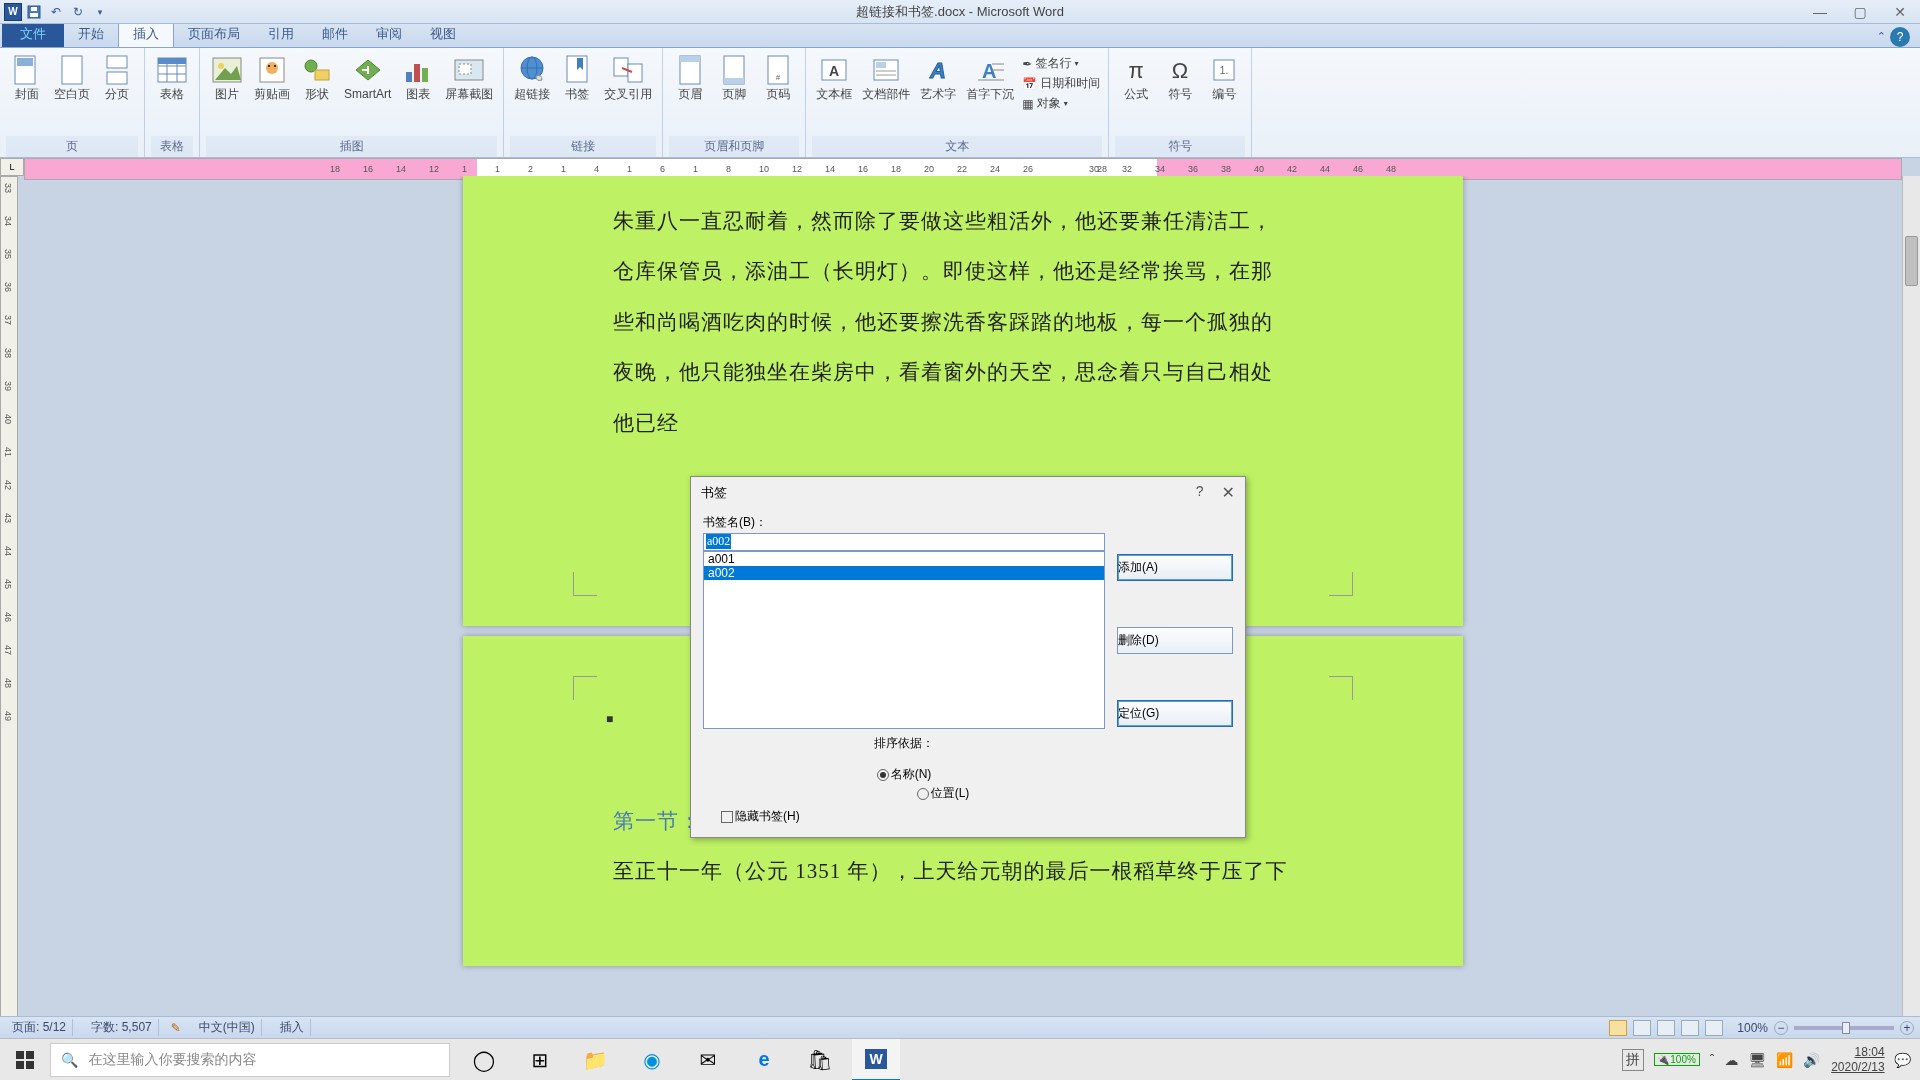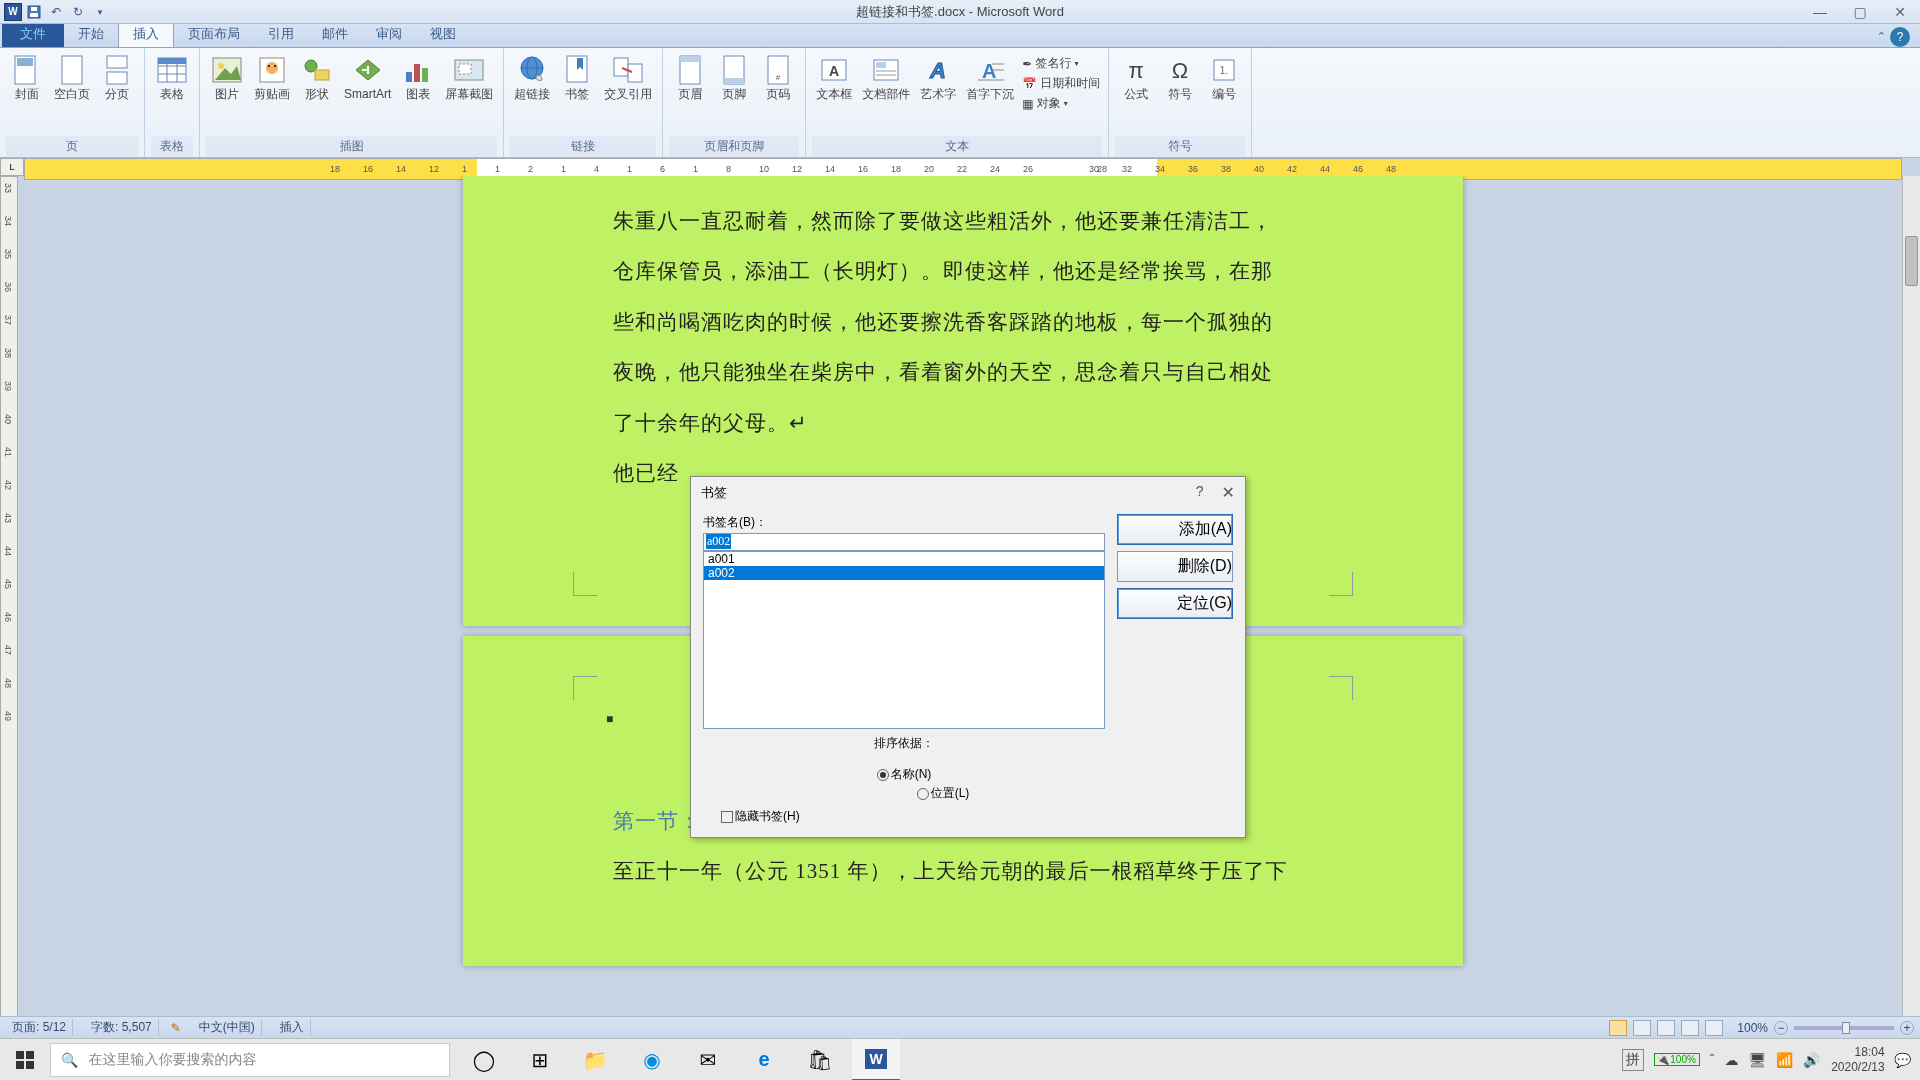--- a/index.html
+++ b/index.html
@@ -27,21 +27,21 @@
 .ribbon-group-items { display: flex; gap: 2px; flex: 1; align-items: flex-start; }
 .ribbon-group-label { text-align: center; font-size: 12px; color: #5a6a8a; padding: 2px 0; background: rgba(200,216,238,0.3); }
 .rbtn { display: flex; flex-direction: column; align-items: center; justify-content: flex-start; padding: 2px 4px; cursor: pointer; min-width: 42px; }
 .rbtn-icon { width: 32px; height: 32px; display: flex; align-items: center; justify-content: center; margin-bottom: 2px; }
 .rbtn-label { font-size: 12px; color: #444; text-align: center; line-height: 1.1; }
 .rbtn-small { display: flex; align-items: center; padding: 1px 2px; font-size: 12px; color: #444; cursor: pointer; gap: 3px; }
 .rbtn-col { display: flex; flex-direction: column; gap: 1px; padding-top: 2px; }
 
 
 .doc-area { position: absolute; top: 158px; left: 0; right: 0; bottom: 42px; background: #c8d4e4; overflow: hidden; }
-.ruler-h { position: absolute; top: 0; left: 24px; right: 18px; height: 22px; background: #fde047; border: 1px solid #aaa; font-size: 9px; color: #666; display: flex; align-items: center; overflow: hidden; }
+.ruler-h { position: absolute; top: 0; left: 24px; right: 18px; height: 22px; background: #f9a8d4; border: 1px solid #aaa; font-size: 9px; color: #666; display: flex; align-items: center; overflow: hidden; }
 .ruler-v { position: absolute; top: 18px; left: 0; width: 18px; bottom: 0; background: #f0f0e8; border: 1px solid #aaa; font-size: 9px; color: #666; }
 .ruler-corner { position: absolute; top: 0; left: 0; width: 24px; height: 18px; background: #f0f0e8; border: 1px solid #aaa; display: flex; align-items: center; justify-content: center; font-size: 9px; }
 .ruler-mark { position: absolute; font-size: 9px; color: #555; }
 .doc-scroll { position: absolute; top: 18px; left: 24px; right: 18px; bottom: 0; overflow: hidden; }
 .page { background: #bef264; width: 1000px; margin: 10px auto; box-shadow: 0 0 6px rgba(0,0,0,0.3); padding: 50px 150px 60px 150px; position: relative; }
 .doc-text { font-size: 21px; line-height: 2.4; color: #222; letter-spacing: 1px; font-family: "SimSun", serif; }
 .doc-text.heading { color: #4a7ab0; font-size: 21px; }
 .page-corner { position: absolute; width: 24px; height: 24px; border: 1px solid #999; }
 .scrollbar-v { position: absolute; right: 0; top: 18px; bottom: 0; width: 18px; background: #e8e8e8; border-left: 1px solid #bbb; }
 .scroll-thumb { position: absolute; left: 2px; right: 2px; top: 60px; height: 50px; background: #c0c0c0; border: 1px solid #999; border-radius: 2px; }
@@ -52,21 +52,21 @@
 .dialog-title-text { font-size: 13px; }
 .dialog-title-btns { display: flex; gap: 18px; font-size: 16px; color: #555; }
 .dialog-body { padding: 6px 12px 12px 12px; display: flex; gap: 12px; }
 .dialog-left { flex: 1; }
 .dialog-right { width: 116px; display: flex; flex-direction: column; gap: 6px; }
 .dlabel { margin-bottom: 2px; }
 .dinput { width: 100%; border: 1px solid #7a9ac0; padding: 1px 3px; font-size: 12px; background: #fff; font-family: "SimSun", monospace; }
 .dlist { width: 100%; height: 178px; border: 1px solid #7a9ac0; background: #fff; overflow-y: auto; font-family: "SimSun", monospace; font-size: 12px; }
 .dlist-item { padding: 0px 4px; }
 .dlist-item.selected { background: #0078d7; color: #fff; }
-.dbtn { border: 1px solid #7a9ac0; background: linear-gradient(#fdfdfd, #e8eef6); padding: 4px 0; text-align: right; cursor: pointer; font-size: 16px; }
+.dbtn { border: 1px solid #7a9ac0; background: linear-gradient(#fdfdfd, #e8eef6); padding: 4px 0; text-align: left; cursor: pointer; font-size: 12px; margin-top: 40px; }
 .dbtn.focus { border: 1px solid #2a6ab0; box-shadow: 0 0 0 1px #5aa0e0 inset; }
 .dradio-row { display: flex; align-items: center; gap: 14px; margin-top: 6px; flex-direction: column; }
 .dradio { display: flex; align-items: center; gap: 2px; }
 .dcheck { display: flex; align-items: center; gap: 2px; margin-top: 6px; margin-left: 18px; }
 .dialog-footer { display: flex; justify-content: flex-end; padding: 0 12px 12px 0; }
 .dialog-footer .dbtn { width: 116px; }
 
 
 .statusbar { position: absolute; bottom: 42px; left: 0; right: 0; height: 22px; background: linear-gradient(#d8e4f3, #c8d8ee); border-top: 1px solid #a8bcd8; display: flex; align-items: center; font-size: 12px; color: #3a4a6a; padding: 0 6px; justify-content: space-between; }
 .sb-left { display: flex; gap: 12px; align-items: center; }
@@ -79,21 +79,21 @@
 
 
 .taskbar { position: absolute; bottom: 0; left: 0; right: 0; height: 42px; background: #e8e8e8; border-top: 1px solid #bbb; display: flex; align-items: center; justify-content: space-between; }
 .tb-left { display: flex; align-items: center; height: 100%; }
 .start-btn { width: 50px; height: 100%; display: flex; align-items: center; justify-content: center; font-size: 18px; }
 .search-box { width: 400px; height: 34px; background: #fff; border: 1px solid #ccc; display: flex; align-items: center; padding: 0 10px; gap: 10px; color: #888; font-size: 14px; }
 .tb-icons { display: flex; gap: 8px; margin-left: 10px; }
 .tb-icon { width: 48px; height: 42px; display: flex; align-items: center; justify-content: center; font-size: 20px; }
 .tb-icon.active { border-bottom: 2px solid #0078d7; background: #f4f4f4; }
 .tb-right { display: flex; align-items: center; gap: 10px; padding-right: 8px; font-size: 12px; color: #444; }
-.tb-time { text-align: right; line-height: 1.2; }
+.tb-time { text-align: right; line-height: 1.2; text-decoration: underline; }
 .tray-icon { font-size: 14px; }
 
 svg { display: block; }
 .radio { width: 12px; height: 12px; border: 1px solid #666; border-radius: 50%; display: inline-flex; align-items: center; justify-content: center; }
 .radio.checked::after { content: ''; width: 6px; height: 6px; background: #333; border-radius: 50%; }
 .checkbox { width: 12px; height: 12px; border: 1px solid #666; display: inline-block; }
 </style>
 </head>
 <body>
 
@@ -472,21 +472,20 @@
     </div>
   <div class="scrollbar-v">
       <div class="scroll-thumb"></div>
     </div>
   <div class="doc-scroll">
     <div class="page" style="margin-top:0;padding-top:20px;min-height:450px;">
       <div class="doc-text">朱重八一直忍耐着，然而除了要做这些粗活外，他还要兼任清洁工，</div>
       <div class="doc-text">仓库保管员，添油工（长明灯）。即使这样，他还是经常挨骂，在那</div>
       <div class="doc-text">些和尚喝酒吃肉的时候，他还要擦洗香客踩踏的地板，每一个孤独的</div>
       <div class="doc-text">夜晚，他只能独坐在柴房中，看着窗外的天空，思念着只与自己相处</div>
-      <div class="doc-text">了十余年的父母。↵</div>
       <div class="doc-text">他已经</div>
       <div class="page-corner" style="bottom:30px;left:110px;border-top:none;border-right:none;"></div>
       <div class="page-corner" style="bottom:30px;right:110px;border-top:none;border-left:none;"></div>
     </div>
     <div class="page" style="min-height:330px;padding-top:100px;">
       <div class="page-corner" style="top:40px;left:110px;border-bottom:none;border-right:none;"></div>
       <div class="page-corner" style="top:40px;right:110px;border-bottom:none;border-left:none;"></div>
       <div style="font-size:12px;color:#333;position:absolute;top:76px;left:143px;">■</div>
       <div style="height:60px;"></div>
       <div class="doc-text heading">第一节：压倒元朝的最后一根稻草↵</div>

